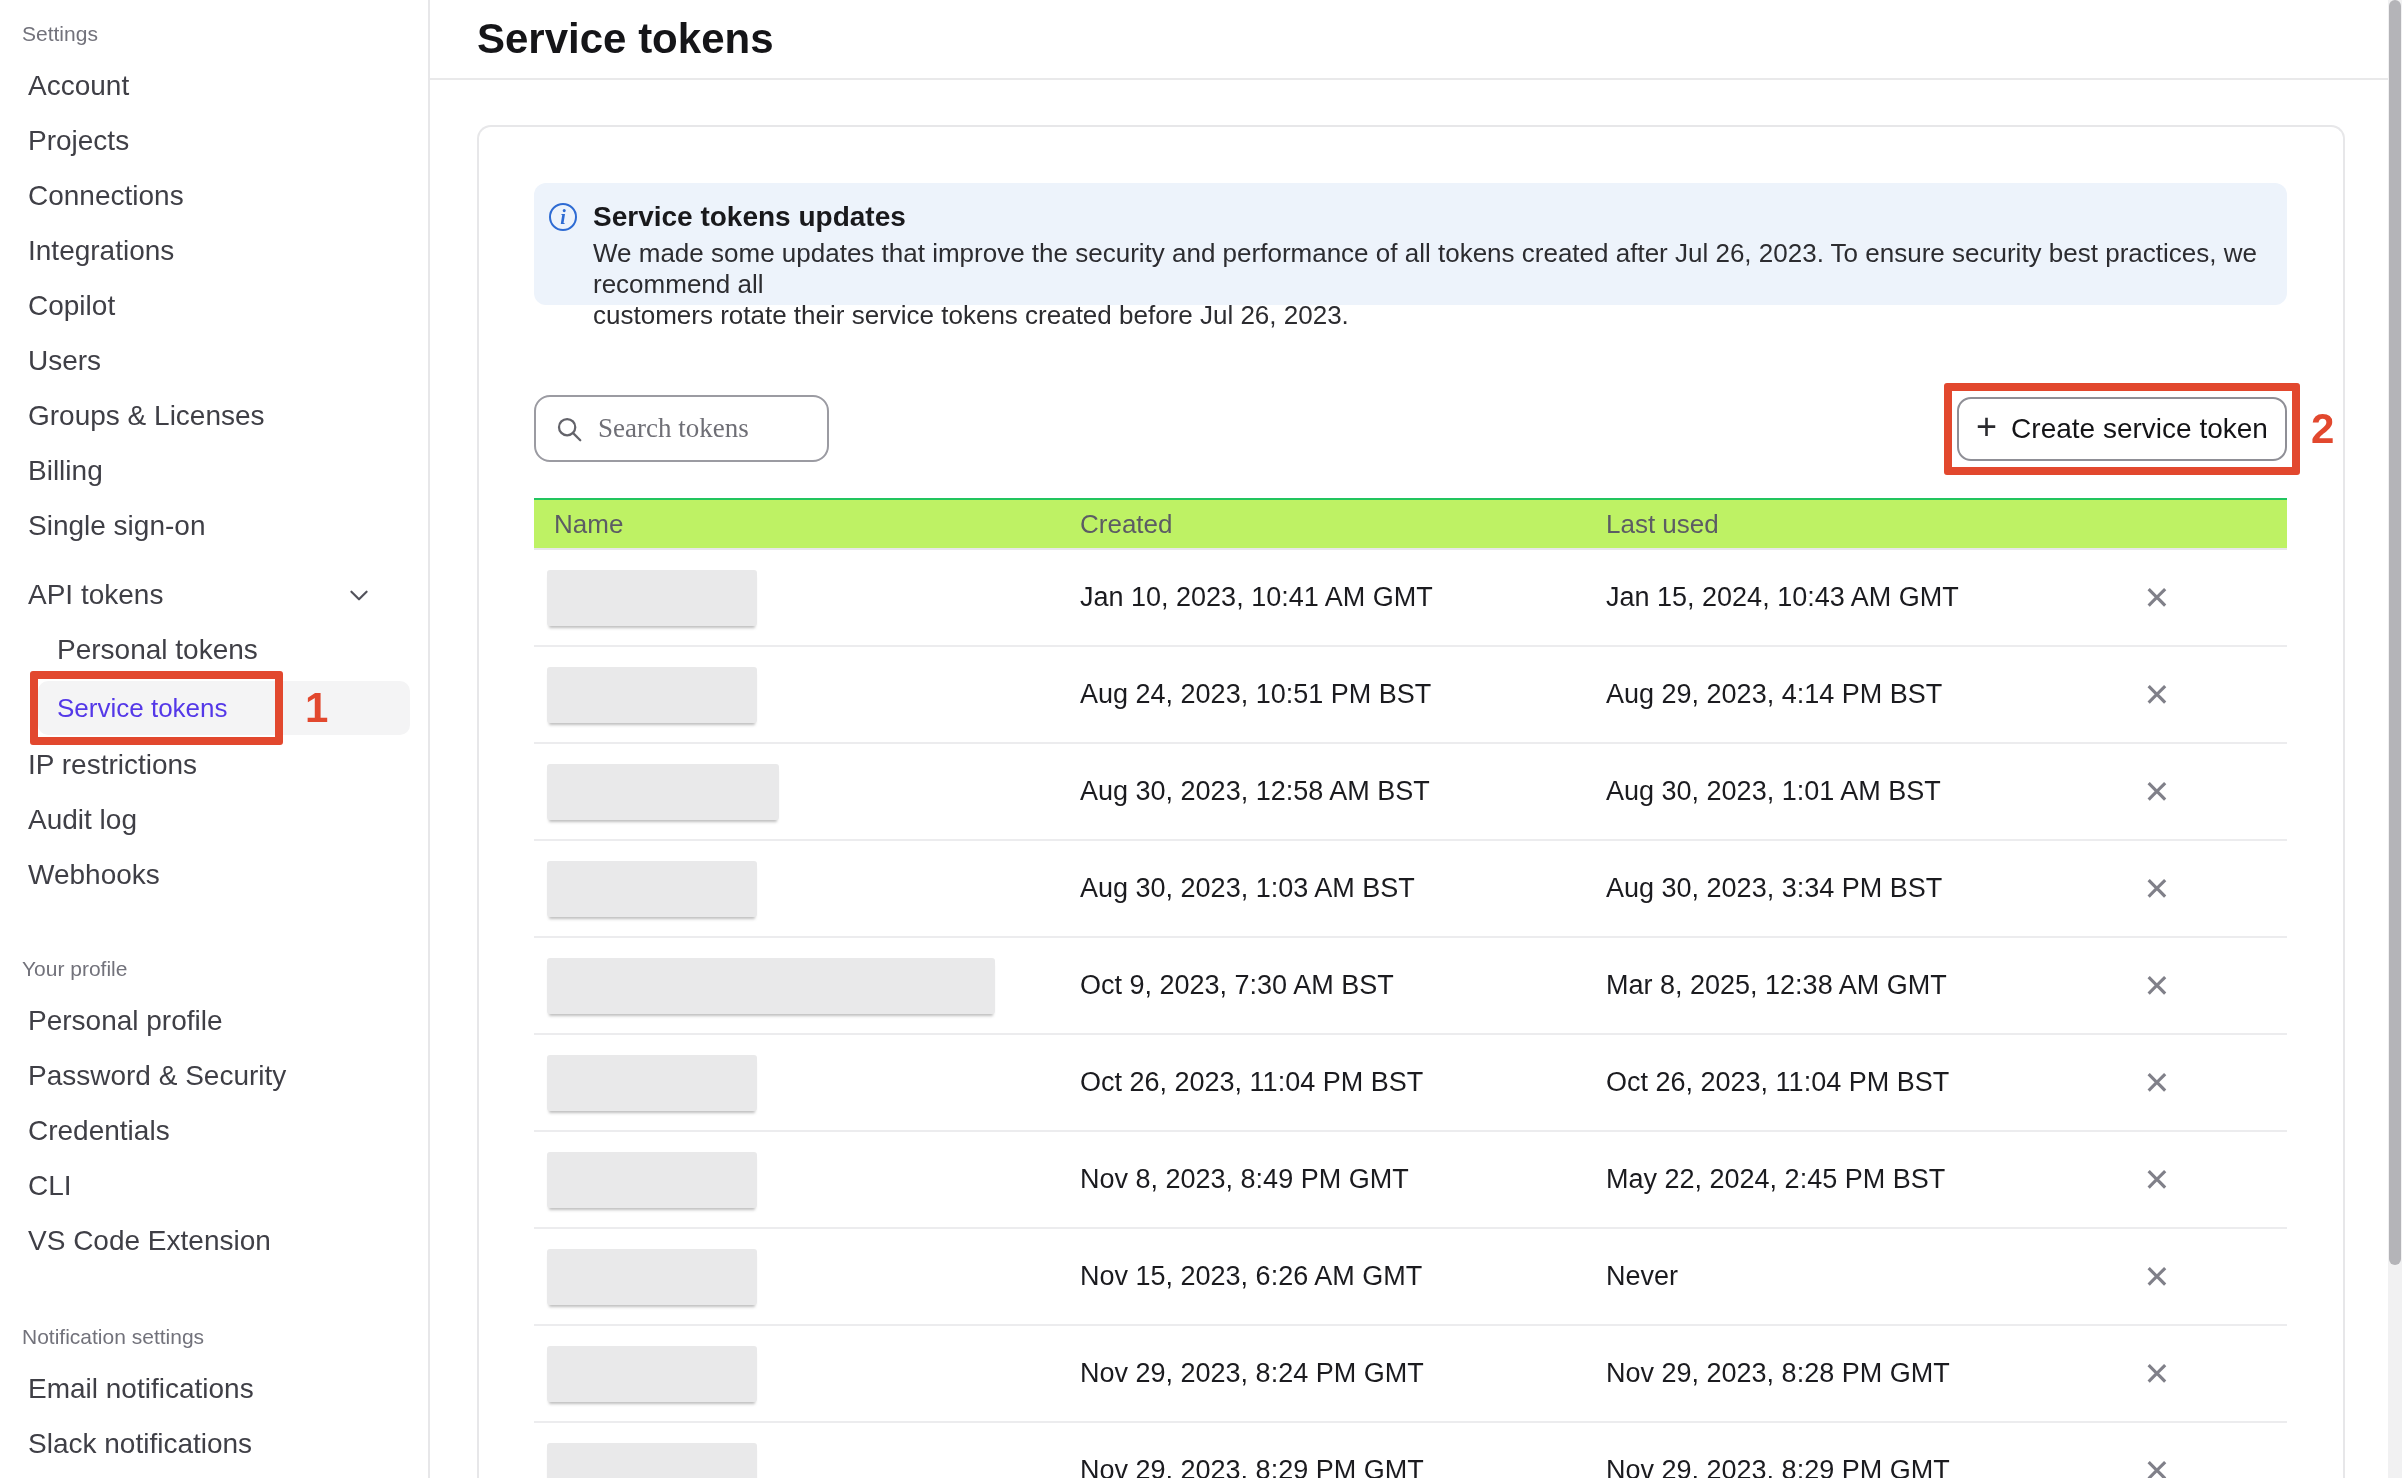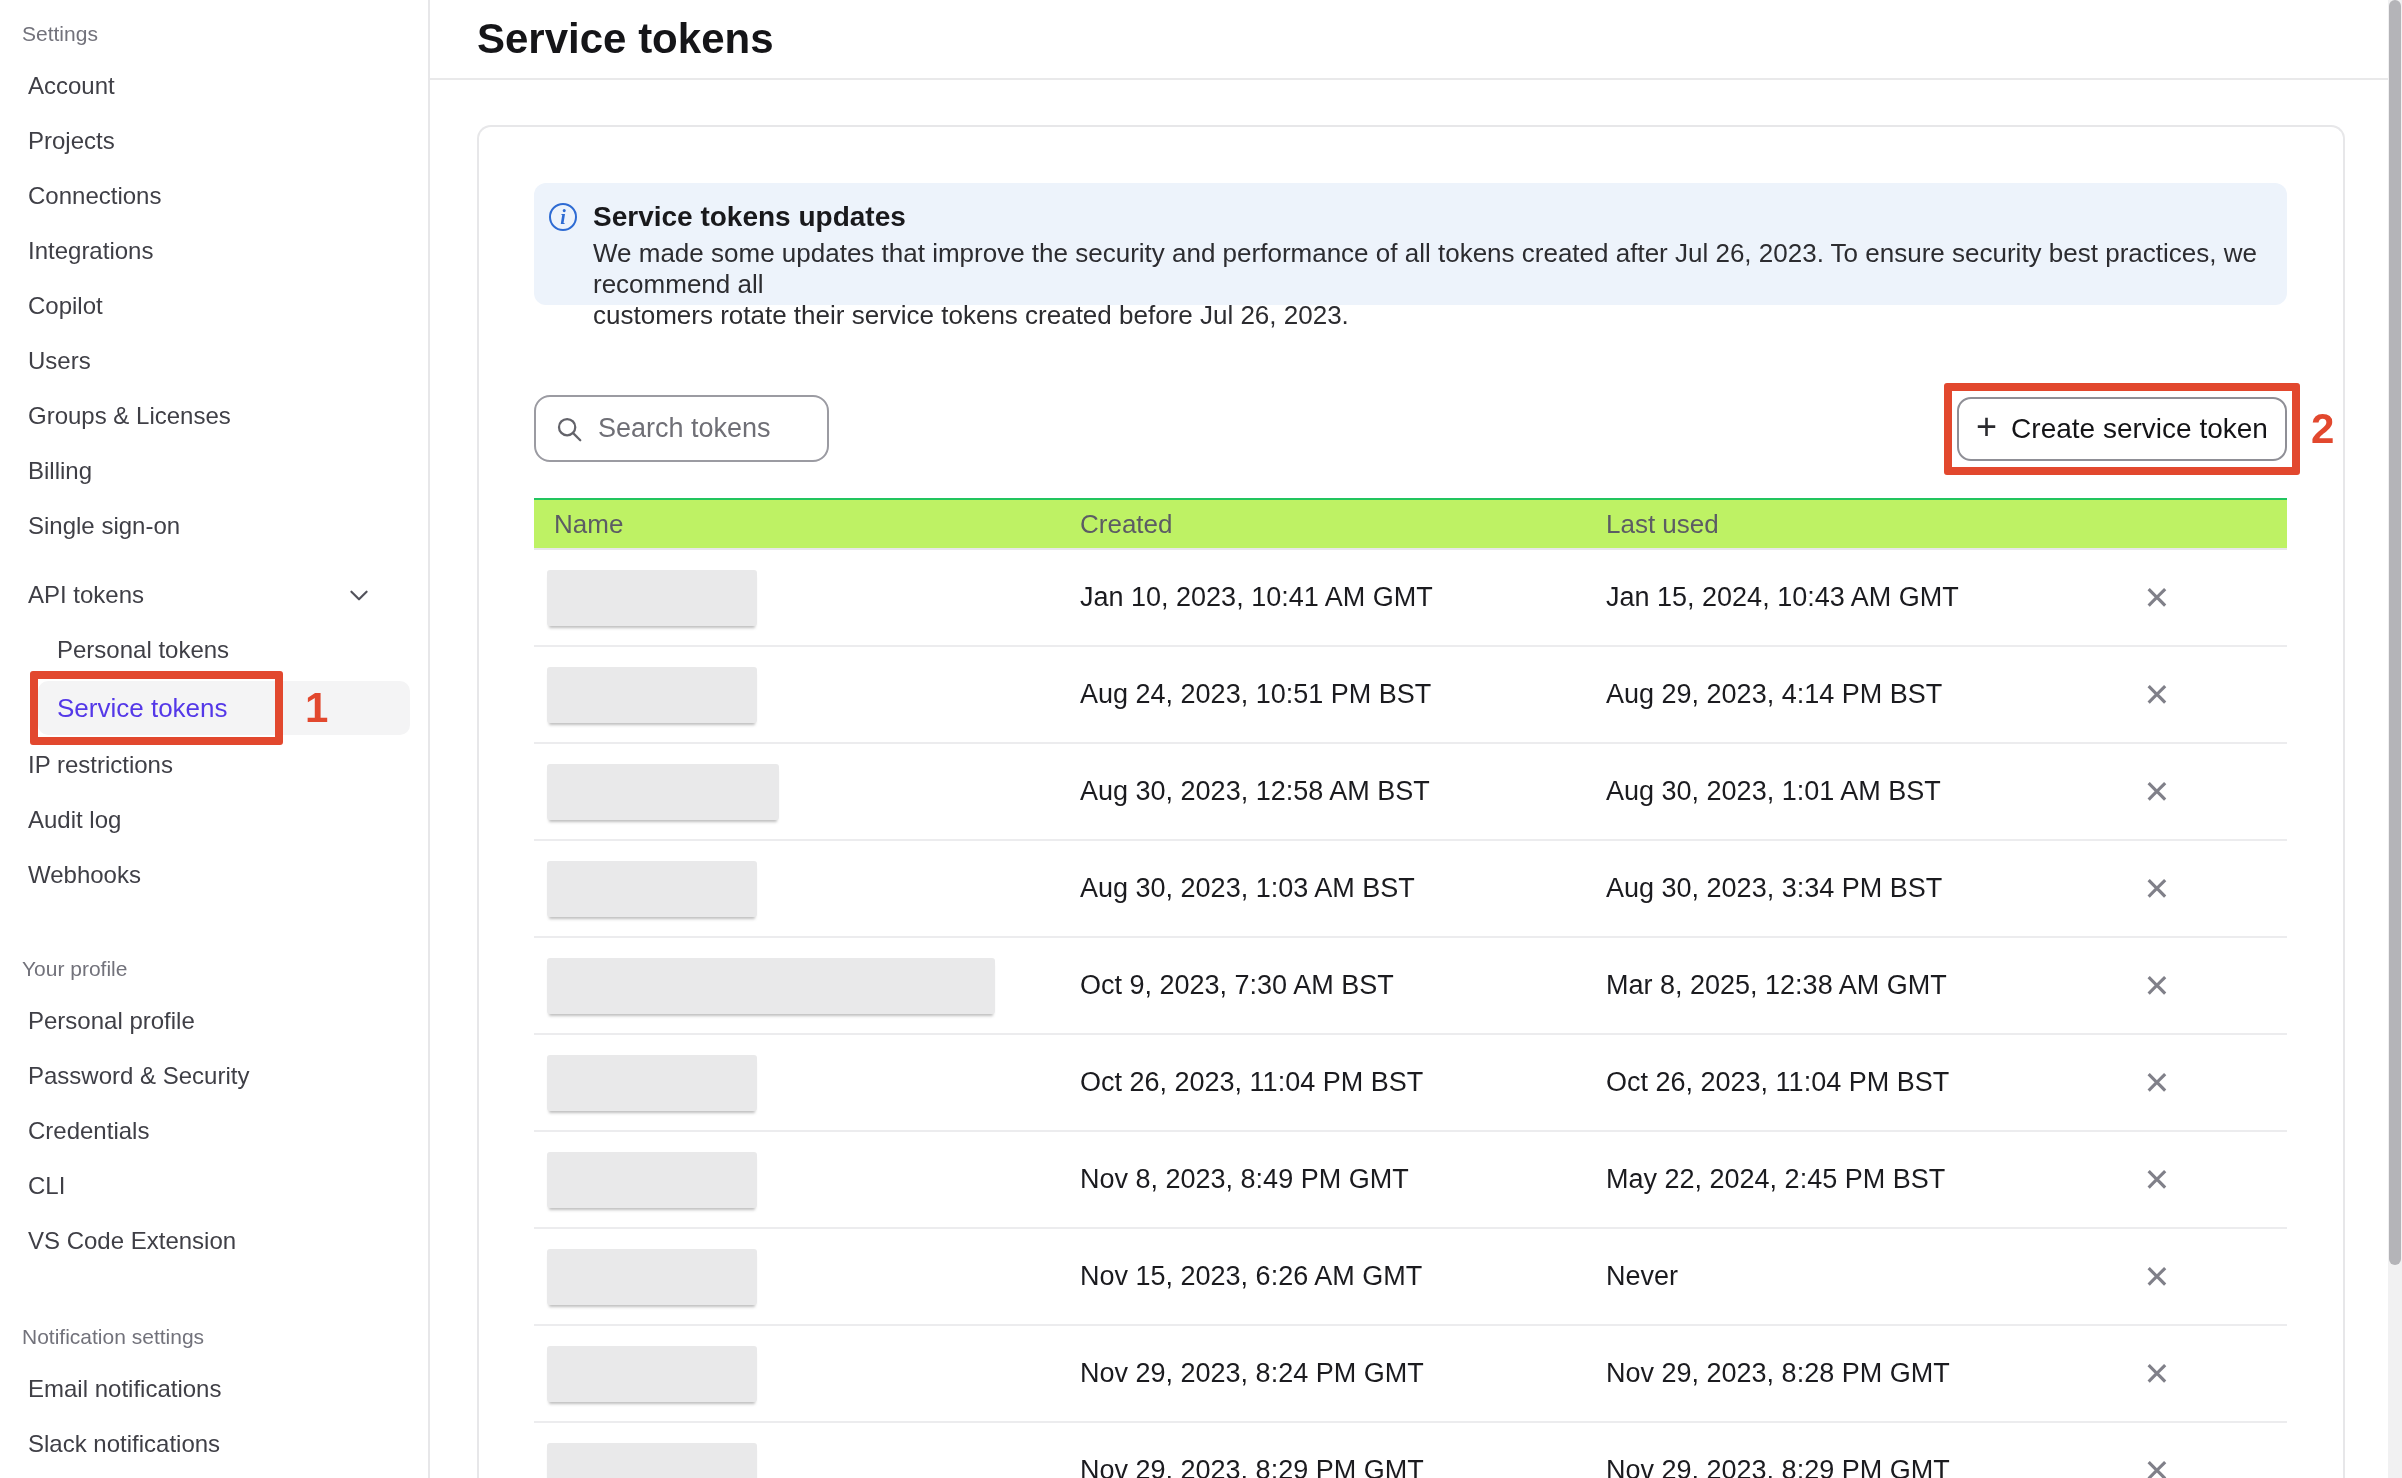--- a/index.html
+++ b/index.html
@@ -19,21 +19,21 @@
   .sidebar{
     position:fixed;left:0;top:0;width:430px;height:1478px;
     border-right:2px solid var(--border);background:#fff;padding-top:10px;z-index:5;
   }
   .side-header{
     color:#72727b;font-size:21px;font-weight:500;height:48px;
     display:flex;align-items:center;padding-left:22px;
   }
   .side-item{
     height:55px;display:flex;align-items:center;padding-left:28px;
-    font-size:24px;font-weight:500;color:var(--side-text);cursor:pointer;white-space:nowrap;
+    font-size:28px;font-weight:500;color:var(--side-text);cursor:pointer;white-space:nowrap;
   }
   .side-item.api{justify-content:space-between;padding-right:56px;margin-top:14px;}
   .side-item.sub{padding-left:57px;}
   .svc-row{position:relative;height:58px;margin-top:2px;}
   .svc-pill{position:absolute;left:38px;right:18px;top:2px;bottom:2px;background:#f4f4f5;border-radius:10px;}
   .svc-label{position:absolute;left:57px;top:0;bottom:0;display:flex;align-items:center;
     font-size:26px;font-weight:500;color:var(--purple);z-index:2;}
   .svc-redbox{position:absolute;left:30px;top:-8px;bottom:-8px;width:253px;
     border:8px solid var(--red);border-radius:3px;z-index:3;}
   .anno-num{color:var(--red);font-weight:700;font-size:42px;line-height:1;}
@@ -60,21 +60,21 @@
   .banner-body{font-size:26px;line-height:31px;color:#2c2c30;margin-top:4px;}
   
   .controls{display:flex;justify-content:space-between;align-items:center;margin-top:90px;}
   .search{
     width:295px;height:67px;border:2px solid #9b9ba2;border-radius:16px;background:#fff;
     display:flex;align-items:center;gap:12px;padding:0 14px 0 18px;
   }
   .search svg{flex:0 0 auto;}
   .search input{
     border:none;outline:none;font-size:27px;color:#ef4444;width:100%;background:transparent;
-    font-family:Liberation Sans, sans-serif;
+    font-family:Liberation Serif, serif;
   }
   .search input::placeholder{color:#6f6f76;opacity:1;}
   .create-wrap{position:relative;height:64px;}
   .btn-create{
     height:64px;width:330px;border:2px solid #8f8f96;border-radius:14px;background:#fff;
     display:flex;align-items:center;justify-content:center;gap:14px;cursor:pointer;
     font-size:28px;font-weight:500;color:#141417;font-family:"Liberation Sans",sans-serif;
   }
   .plus{font-size:36px;font-weight:400;color:#2a2a2e;line-height:1;margin-top:-4px;}
   .redbox2{position:absolute;left:-13px;right:-13px;top:-14px;bottom:-14px;

